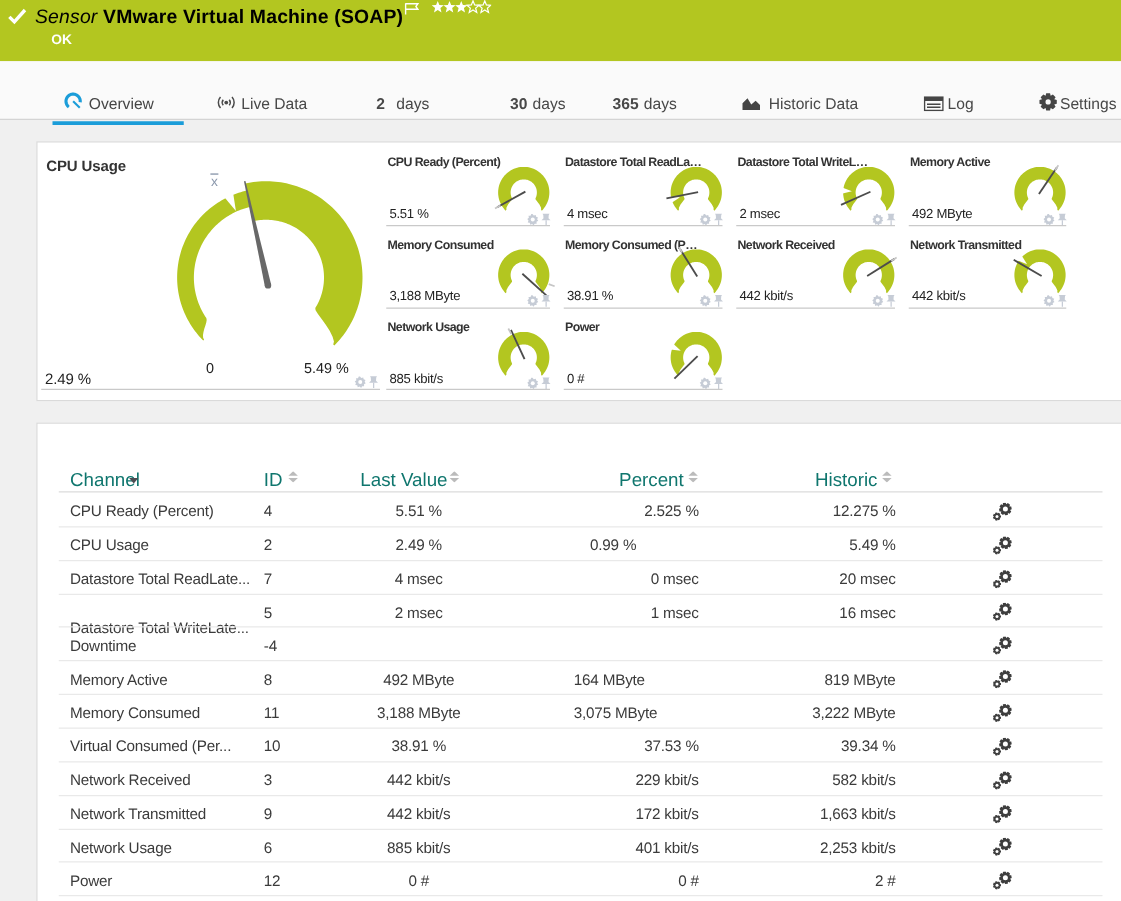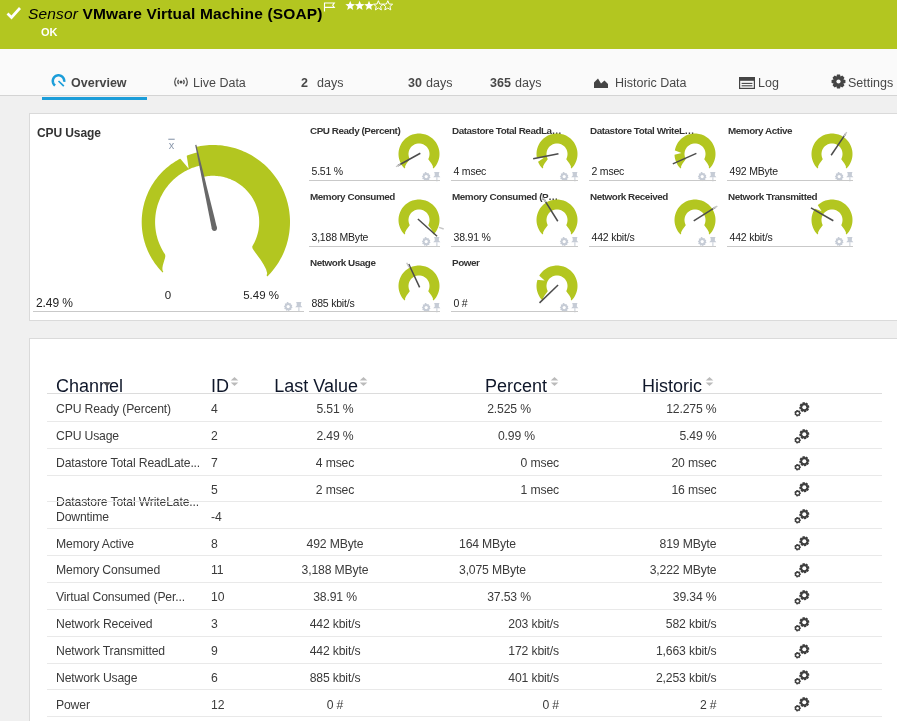--- a/index.html
+++ b/index.html
@@ -5,21 +5,21 @@
 .abs{position:absolute}
 .topbar{position:absolute;left:0;top:0;width:897px;height:49px;background:#b3c620}
 .tabbar{position:absolute;left:0;top:49px;width:897px;height:47px;background:#fafafa;border-bottom:1px solid #d4d4d4}
 .card{position:absolute;background:#fff;border:1px solid #dadada}
 .tabtext{position:absolute;font-size:12.5px;color:#484848;white-space:nowrap}
 .sep{position:absolute;background:#c9c9c9;height:1px}
 .rowsep{position:absolute;background:#e9e9e9;height:1px}
 .tile-title{position:absolute;font-size:9.9px;font-weight:bold;color:#333;white-space:nowrap;letter-spacing:-0.45px}
 .tile-val{position:absolute;font-size:10.5px;color:#222;white-space:nowrap;letter-spacing:-0.2px}
 .cell{position:absolute;font-size:12.2px;color:#3b3b3b;white-space:nowrap;letter-spacing:-0.15px}
-.hdr{position:absolute;font-size:18px;color:#0f172a;white-space:nowrap}
+.hdr{position:absolute;font-size:15px;color:#0f766e;white-space:nowrap}
 </style></head>
 <body>
 <div class="topbar"></div>
 <svg class="abs" style="left:6px;top:6px" width="16" height="14" viewBox="0 0 16 14">
     <path d="M1.5 7.5 L5.5 11.5 L14 2" stroke="#fff" stroke-width="2.7" fill="none"></path>
   </svg>
 <div class="abs" style="left:28px;top:5px;font-size:15.5px;color:#000000;white-space:nowrap;letter-spacing:0.15px"><i>Sensor</i> <b>VMware Virtual Machine (SOAP)</b></div>
 <svg class="abs" style="left:323px;top:2px" width="13" height="12" viewBox="0 0 13 12">
     <path d="M1.5 0.5 V9.5 M1.5 1 H11.3 L9.7 3.2 L11.3 5.4 H1.5" stroke="#fff" stroke-width="1.1" fill="none"></path>
   </svg>
@@ -29,21 +29,21 @@
     <polygon points="24.00,0.70 22.68,3.98 19.15,4.22 21.87,6.49 21.00,9.93 24.00,8.04 27.00,9.93 26.13,6.49 28.85,4.22 25.32,3.98" fill="#fff"></polygon>
     <polygon points="33.40,0.70 32.08,3.98 28.55,4.22 31.27,6.49 30.40,9.93 33.40,8.04 36.40,9.93 35.53,6.49 38.25,4.22 34.72,3.98" fill="none" stroke="#fff" stroke-width="1"></polygon>
     <polygon points="42.80,0.70 41.48,3.98 37.95,4.22 40.67,6.49 39.80,9.93 42.80,8.04 45.80,9.93 44.93,6.49 47.65,4.22 44.12,3.98" fill="none" stroke="#fff" stroke-width="1"></polygon>
   </svg>
 <div class="abs" style="left:41px;top:26px;font-size:11px;font-weight:bold;color:#fff">OK</div>
 <div class="tabbar"></div>
 <svg class="abs" style="left:51px;top:73px" width="16" height="16" viewBox="0 0 16 16">
     <polyline points="13.14,8.79 13.19,8.40 13.20,8.00 13.19,7.60 13.14,7.20 13.07,6.81 12.98,6.42 12.85,6.04 12.70,5.67 12.53,5.31 12.33,4.97 12.10,4.63 11.85,4.32 11.59,4.02 11.30,3.75 10.99,3.49 10.67,3.26 10.33,3.05 9.97,2.86 9.61,2.70 9.23,2.57 8.85,2.46 8.45,2.38 8.06,2.33 7.66,2.30 7.26,2.31 6.86,2.34 6.47,2.39 6.08,2.48 5.69,2.59 5.32,2.73 4.96,2.90 4.60,3.09 4.27,3.31 3.95,3.54 3.64,3.80 3.36,4.08 3.09,4.38 2.85,4.70 2.63,5.03 2.44,5.38 2.27,5.74 2.12,6.12 2.00,6.50 1.91,6.89 1.85,7.28 1.81,7.68 1.80,8.08 1.82,8.48 1.87,8.87 1.94,9.27 2.04,9.65 2.17,10.03 2.33,10.40 2.51,10.75 2.72,11.10 2.94,11.43 3.19,11.74 3.47,12.03 3.76,12.30 4.07,12.55" stroke="#1b9dd9" stroke-width="2.5" fill="none"></polyline>
     <line x1="7.5" y1="8" x2="12.82" y2="13.14" stroke="#1b9dd9" stroke-width="1.7"></line>
   </svg>
-<div class="tabtext" style="left:71px;top:76px;font-weight:bold;color:#454545">Overview</div>
+<div class="tabtext" style="left:71px;top:76px;font-weight:normal;color:#454545">Overview</div>
 <div class="abs" style="left:42px;top:96.5px;width:105px;height:3px;background:#1b9dd9"></div>
 <svg class="abs" style="left:173px;top:75px" width="16" height="14" viewBox="0 0 16 14">
     <g stroke="#4a4a4a" fill="none" stroke-width="1.2">
       <path d="M3.4 2.6 A6.5 6.5 0 0 0 3.4 11.4"></path>
       <path d="M12.6 2.6 A6.5 6.5 0 0 1 12.6 11.4"></path>
       <path d="M5.6 4.8 A3.6 3.6 0 0 0 5.6 9.2"></path>
       <path d="M10.4 4.8 A3.6 3.6 0 0 1 10.4 9.2"></path>
     </g>
     <circle cx="8" cy="7" r="1.5" fill="#4a4a4a"></circle>
   </svg>
@@ -275,33 +275,33 @@
   </svg>
 <div class="hdr" style="left:602px;top:375.5px;width:100px;text-align:right">Historic</div>
 <svg class="abs" style="left:705px;top:377px" width="9" height="9" viewBox="0 0 9 9">
     <polygon points="4.5,0 8.3,3.6 0.7,3.6" fill="#bbb"></polygon>
     <polygon points="4.5,9 8.3,5.4 0.7,5.4" fill="#bbb"></polygon>
   </svg>
 <div class="sep" style="left:47px;top:392.5px;width:835px;background:#dcdcdc"></div>
 <div class="cell" style="left:56px;top:402.3px">CPU Ready (Percent)</div>
 <div class="cell" style="left:211px;top:402.3px">4</div>
 <div class="cell" style="left:285px;top:402.3px;width:100px;text-align:center">5.51 %</div>
-<div class="cell" style="left:459px;top:402.3px;width:100px;text-align:center">2.525 %</div>
+<div class="cell" style="left:459px;top:402.3px;width:100px;text-align:right">2.525 %</div>
 <div class="cell" style="left:616px;top:402.3px;width:100.5px;text-align:right">12.275 %</div>
 <div class="abs" style="left:794px;top:401.8px"><svg width="17" height="15" viewBox="0 0 17 15">
       <polygon points="15.39,5.43 15.01,3.24 13.50,3.16 13.50,3.16 14.07,1.76 12.24,0.48 11.12,1.49 11.12,1.49 10.53,0.11 8.34,0.49 8.26,2.00 8.26,2.00 6.86,1.43 5.58,3.26 6.59,4.38 6.59,4.38 5.21,4.97 5.59,7.16 7.10,7.24 7.10,7.24 6.53,8.64 8.36,9.92 9.48,8.91 9.48,8.91 10.07,10.29 12.26,9.91 12.34,8.40 12.34,8.40 13.74,8.97 15.02,7.14 14.01,6.02 14.01,6.02" fill="#3e3e3e"></polygon>
       <circle cx="10.3" cy="5.2" r="2.0" fill="#fff"></circle>
       <polygon points="6.80,12.02 6.80,10.38 5.76,10.16 5.76,10.16 6.23,9.21 4.95,8.19 4.13,8.86 4.13,8.86 3.69,7.90 2.09,8.27 2.10,9.32 2.10,9.32 1.08,9.07 0.36,10.55 1.20,11.20 1.20,11.20 0.36,11.85 1.08,13.33 2.10,13.08 2.10,13.08 2.09,14.13 3.69,14.50 4.13,13.54 4.13,13.54 4.95,14.21 6.23,13.19 5.76,12.24 5.76,12.24" fill="#3e3e3e"></polygon>
       <circle cx="3.6" cy="11.2" r="1.2" fill="#fff"></circle>
     </svg></div>
 <div class="rowsep" style="left:47px;top:420.9px;width:835px"></div>
 <div class="cell" style="left:56px;top:429.2px">CPU Usage</div>
 <div class="cell" style="left:211px;top:429.2px">2</div>
 <div class="cell" style="left:285px;top:429.2px;width:100px;text-align:center">2.49 %</div>
-<div class="cell" style="left:435px;top:429.2px;width:100px;text-align:right">0.99 %</div>
+<div class="cell" style="left:472px;top:429.2px;width:100px;">0.99 %</div>
 <div class="cell" style="left:616px;top:429.2px;width:100.5px;text-align:right">5.49 %</div>
 <div class="abs" style="left:794px;top:428.7px"><svg width="17" height="15" viewBox="0 0 17 15">
       <polygon points="15.39,5.43 15.01,3.24 13.50,3.16 13.50,3.16 14.07,1.76 12.24,0.48 11.12,1.49 11.12,1.49 10.53,0.11 8.34,0.49 8.26,2.00 8.26,2.00 6.86,1.43 5.58,3.26 6.59,4.38 6.59,4.38 5.21,4.97 5.59,7.16 7.10,7.24 7.10,7.24 6.53,8.64 8.36,9.92 9.48,8.91 9.48,8.91 10.07,10.29 12.26,9.91 12.34,8.40 12.34,8.40 13.74,8.97 15.02,7.14 14.01,6.02 14.01,6.02" fill="#3e3e3e"></polygon>
       <circle cx="10.3" cy="5.2" r="2.0" fill="#fff"></circle>
       <polygon points="6.80,12.02 6.80,10.38 5.76,10.16 5.76,10.16 6.23,9.21 4.95,8.19 4.13,8.86 4.13,8.86 3.69,7.90 2.09,8.27 2.10,9.32 2.10,9.32 1.08,9.07 0.36,10.55 1.20,11.20 1.20,11.20 0.36,11.85 1.08,13.33 2.10,13.08 2.10,13.08 2.09,14.13 3.69,14.50 4.13,13.54 4.13,13.54 4.95,14.21 6.23,13.19 5.76,12.24 5.76,12.24" fill="#3e3e3e"></polygon>
       <circle cx="3.6" cy="11.2" r="1.2" fill="#fff"></circle>
     </svg></div>
 <div class="rowsep" style="left:47px;top:447.8px;width:835px"></div>
 <div class="cell" style="left:56px;top:456.0px">Datastore Total ReadLate...</div>
 <div class="cell" style="left:211px;top:456.0px">7</div>
@@ -356,33 +356,33 @@
 <div class="abs" style="left:794px;top:562.9px"><svg width="17" height="15" viewBox="0 0 17 15">
       <polygon points="15.39,5.43 15.01,3.24 13.50,3.16 13.50,3.16 14.07,1.76 12.24,0.48 11.12,1.49 11.12,1.49 10.53,0.11 8.34,0.49 8.26,2.00 8.26,2.00 6.86,1.43 5.58,3.26 6.59,4.38 6.59,4.38 5.21,4.97 5.59,7.16 7.10,7.24 7.10,7.24 6.53,8.64 8.36,9.92 9.48,8.91 9.48,8.91 10.07,10.29 12.26,9.91 12.34,8.40 12.34,8.40 13.74,8.97 15.02,7.14 14.01,6.02 14.01,6.02" fill="#3e3e3e"></polygon>
       <circle cx="10.3" cy="5.2" r="2.0" fill="#fff"></circle>
       <polygon points="6.80,12.02 6.80,10.38 5.76,10.16 5.76,10.16 6.23,9.21 4.95,8.19 4.13,8.86 4.13,8.86 3.69,7.90 2.09,8.27 2.10,9.32 2.10,9.32 1.08,9.07 0.36,10.55 1.20,11.20 1.20,11.20 0.36,11.85 1.08,13.33 2.10,13.08 2.10,13.08 2.09,14.13 3.69,14.50 4.13,13.54 4.13,13.54 4.95,14.21 6.23,13.19 5.76,12.24 5.76,12.24" fill="#3e3e3e"></polygon>
       <circle cx="3.6" cy="11.2" r="1.2" fill="#fff"></circle>
     </svg></div>
 <div class="rowsep" style="left:47px;top:582.0px;width:835px"></div>
 <div class="cell" style="left:56px;top:590.2px">Virtual Consumed (Per...</div>
 <div class="cell" style="left:211px;top:590.2px">10</div>
 <div class="cell" style="left:285px;top:590.2px;width:100px;text-align:center">38.91 %</div>
-<div class="cell" style="left:459px;top:590.2px;width:100px;text-align:center">37.53 %</div>
+<div class="cell" style="left:459px;top:590.2px;width:100px;text-align:right">37.53 %</div>
 <div class="cell" style="left:616px;top:590.2px;width:100.5px;text-align:right">39.34 %</div>
 <div class="abs" style="left:794px;top:589.8px"><svg width="17" height="15" viewBox="0 0 17 15">
       <polygon points="15.39,5.43 15.01,3.24 13.50,3.16 13.50,3.16 14.07,1.76 12.24,0.48 11.12,1.49 11.12,1.49 10.53,0.11 8.34,0.49 8.26,2.00 8.26,2.00 6.86,1.43 5.58,3.26 6.59,4.38 6.59,4.38 5.21,4.97 5.59,7.16 7.10,7.24 7.10,7.24 6.53,8.64 8.36,9.92 9.48,8.91 9.48,8.91 10.07,10.29 12.26,9.91 12.34,8.40 12.34,8.40 13.74,8.97 15.02,7.14 14.01,6.02 14.01,6.02" fill="#3e3e3e"></polygon>
       <circle cx="10.3" cy="5.2" r="2.0" fill="#fff"></circle>
       <polygon points="6.80,12.02 6.80,10.38 5.76,10.16 5.76,10.16 6.23,9.21 4.95,8.19 4.13,8.86 4.13,8.86 3.69,7.90 2.09,8.27 2.10,9.32 2.10,9.32 1.08,9.07 0.36,10.55 1.20,11.20 1.20,11.20 0.36,11.85 1.08,13.33 2.10,13.08 2.10,13.08 2.09,14.13 3.69,14.50 4.13,13.54 4.13,13.54 4.95,14.21 6.23,13.19 5.76,12.24 5.76,12.24" fill="#3e3e3e"></polygon>
       <circle cx="3.6" cy="11.2" r="1.2" fill="#fff"></circle>
     </svg></div>
 <div class="rowsep" style="left:47px;top:608.9px;width:835px"></div>
 <div class="cell" style="left:56px;top:617.1px">Network Received</div>
 <div class="cell" style="left:211px;top:617.1px">3</div>
 <div class="cell" style="left:285px;top:617.1px;width:100px;text-align:center">442 kbit/s</div>
-<div class="cell" style="left:459px;top:617.1px;width:100px;text-align:right">203 kbit/s</div>
+<div class="cell" style="left:459px;top:617.1px;width:100px;text-align:right">229 kbit/s</div>
 <div class="cell" style="left:616px;top:617.1px;width:100.5px;text-align:right">582 kbit/s</div>
 <div class="abs" style="left:794px;top:616.6px"><svg width="17" height="15" viewBox="0 0 17 15">
       <polygon points="15.39,5.43 15.01,3.24 13.50,3.16 13.50,3.16 14.07,1.76 12.24,0.48 11.12,1.49 11.12,1.49 10.53,0.11 8.34,0.49 8.26,2.00 8.26,2.00 6.86,1.43 5.58,3.26 6.59,4.38 6.59,4.38 5.21,4.97 5.59,7.16 7.10,7.24 7.10,7.24 6.53,8.64 8.36,9.92 9.48,8.91 9.48,8.91 10.07,10.29 12.26,9.91 12.34,8.40 12.34,8.40 13.74,8.97 15.02,7.14 14.01,6.02 14.01,6.02" fill="#3e3e3e"></polygon>
       <circle cx="10.3" cy="5.2" r="2.0" fill="#fff"></circle>
       <polygon points="6.80,12.02 6.80,10.38 5.76,10.16 5.76,10.16 6.23,9.21 4.95,8.19 4.13,8.86 4.13,8.86 3.69,7.90 2.09,8.27 2.10,9.32 2.10,9.32 1.08,9.07 0.36,10.55 1.20,11.20 1.20,11.20 0.36,11.85 1.08,13.33 2.10,13.08 2.10,13.08 2.09,14.13 3.69,14.50 4.13,13.54 4.13,13.54 4.95,14.21 6.23,13.19 5.76,12.24 5.76,12.24" fill="#3e3e3e"></polygon>
       <circle cx="3.6" cy="11.2" r="1.2" fill="#fff"></circle>
     </svg></div>
 <div class="rowsep" style="left:47px;top:635.7px;width:835px"></div>
 <div class="cell" style="left:56px;top:644.0px">Network Transmitted</div>
 <div class="cell" style="left:211px;top:644.0px">9</div>

